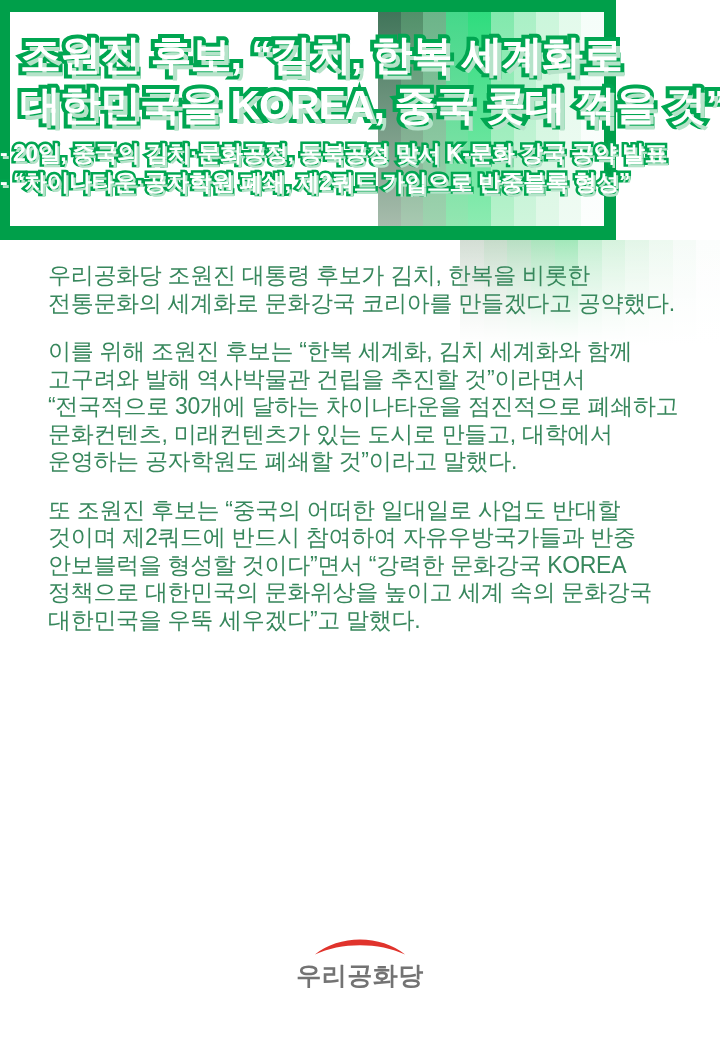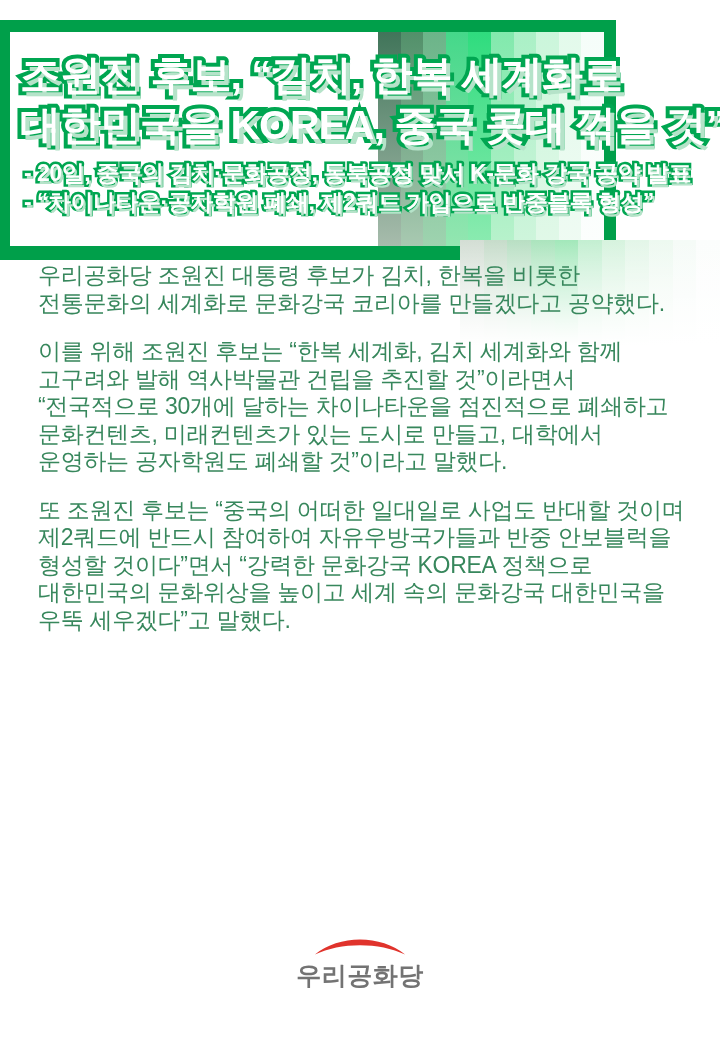--- a/index.html
+++ b/index.html
@@ -8,21 +8,20 @@
     background:#ffffff;
     font-family:"Liberation Sans","DejaVu Sans",sans-serif;
     overflow:hidden;
   }
   .page{position:relative;width:720px;height:1037px;background:#fff;overflow:hidden;}
 
   
   .header{
     position:absolute;left:0;top:0;width:616px;height:240px;
     background:#009f4a;
-    margin-top:20px;
   }
   .header-inner{
     position:absolute;left:10px;top:12px;right:12px;bottom:14px;
     background:#ffffff;
   }
   .header-stripes{
     position:absolute;top:12px;right:12px;bottom:14px;width:226px;
     display:flex;flex-direction:row;
   }
   .header-stripes .stripe{flex:1 1 0;}
@@ -36,21 +35,20 @@
     color:#ffffff;
     -webkit-text-stroke:8px #00a651;
     paint-order:stroke fill;
     text-shadow:4px 5px 0 #b5e3c9;
     letter-spacing:-1px;
     white-space:nowrap;
   }
   .subtitle-block{
     position:absolute;left:0;right:0;top:139px;z-index:3;
     text-align:left;
-    padding-left:24px;
   }
   .subtitle-line{
     font-size:23px;font-weight:bold;line-height:29px;
     color:#ffffff;
     -webkit-text-stroke:5px #00a651;
     paint-order:stroke fill;
     text-shadow:2px 3px 0 #b5e3c9;
     letter-spacing:-0.5px;
     white-space:nowrap;
   }
@@ -65,21 +63,21 @@
   .body-stripes .stripe{flex:1 1 0;}
   .body-stripes-fade{
     position:absolute;inset:0;
     background:linear-gradient(180deg, rgba(255,255,255,0) 0%, rgba(255,255,255,0.55) 55%, #ffffff 92%);
   }
 
   .article{
     position:absolute;left:38px;top:262px;width:648px;z-index:1;
   }
   .article p{
-    margin:0 0 21px 0;
+    margin:0 0 21px 10px;
     font-size:23px;line-height:27.5px;
     color:#37875c;
     letter-spacing:-0.3px;
     word-break:keep-all;
   }
 
   
   .logo{
     position:absolute;left:0;right:0;top:933px;z-index:1;
     text-align:center;

